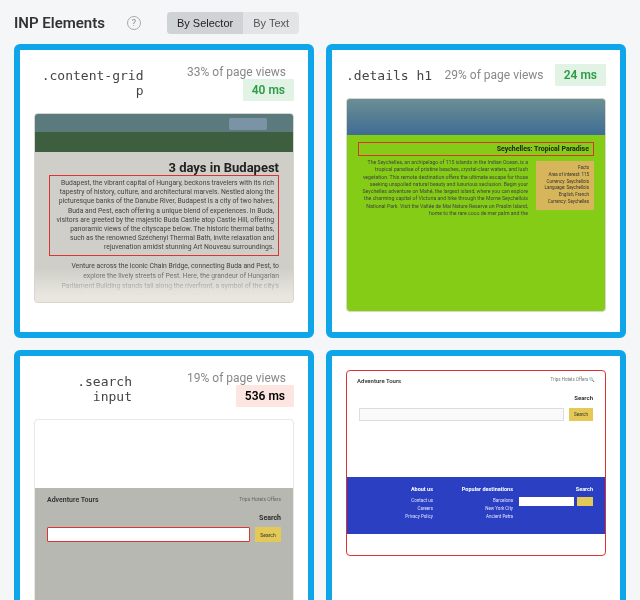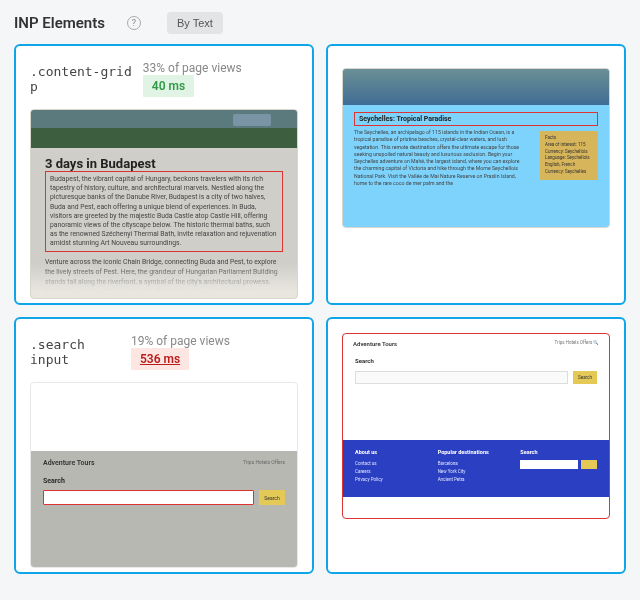--- a/index.html
+++ b/index.html
@@ -49,23 +49,24 @@
     color: #222;
     font-weight: 500;
   }
   .grid {
     display: grid;
     grid-template-columns: 1fr 1fr;
     gap: 12px;
   }
   .card {
     background: #fff;
-    border: 2px solid #0ea5e9;
+    border: 6px solid #0ea5e9;
     border-radius: 6px;
-    padding: 14px 14px 4px;
+    padding: 14px 14px 20px;
+    text-align: right;
   }
   .card-head {
     display: flex;
     align-items: center;
     justify-content: space-between;
     margin-bottom: 12px;
   }
   .selector {
     font-family: ui-monospace, Menlo, Consolas, monospace;
     font-size: 13px;
@@ -77,21 +78,21 @@
     margin-right: 8px;
   }
   .badge {
     display: inline-block;
     padding: 4px 9px;
     border-radius: 1px;
     font-size: 12px;
     font-weight: 600;
   }
   .badge.good { background: #e1f3e4; color: #2e9a46; }
-  .badge.bad  { background: #fde6e1; color: #b91c1c; text-decoration: underline; }
+  .badge.bad  { background: #fde6e1; color: #000000; }
   .preview {
     border-radius: 4px;
     overflow: hidden;
     position: relative;
   }
   
   .p1 {
     height: 190px;
     background: #cfcec8;
     border: 1px solid #d8d6cf;
@@ -126,22 +127,22 @@
   }
   .p1 .rest {
     line-height: 1.45;
   }
   .p1 .fade {
     position: absolute; left:0; right:0; bottom:0; height: 34px;
     background: linear-gradient(transparent, #e8e6df 80%);
   }
   
   .p2 {
-    height: 160px;
-    background: #7dd3fc;
+    height: 214px;
+    background: #84cc16;
     border: 1px solid #d8d6cf;
     font-size: 5.2px;
     color: #444;
     position: relative;
     margin-top: 8px;
   }
   .p2 .hero { height: 36px; background: linear-gradient(#6b8f94, #3f6c95); }
   .p2 .body { padding: 7px 11px; position: relative; }
   .p2 .hl {
     border: 1px solid #d33;
@@ -233,20 +234,21 @@
   .p4 .fsrch span:first-child { background:#fff; height:9px; flex:1; }
   .p4 .fsrch span:last-child { background:#e4c956; height:9px; width:16px; }
 </style>
 </head>
 <body>
 
 <div class="header">
   <h2>INP Elements</h2>
   <span class="help-icon">?</span>
   <div class="toggle">
+    <button class="active">By Selector</button>
     <button>By Text</button>
   </div>
 </div>
 
 <div class="grid">
 
   <div class="card">
     <div class="card-head">
       <span class="selector">.content-grid p</span>
       <span>
@@ -260,20 +262,27 @@
         <h4>3 days in Budapest</h4>
         <div class="hl">Budapest, the vibrant capital of Hungary, beckons travelers with its rich tapestry of history, culture, and architectural marvels. Nestled along the picturesque banks of the Danube River, Budapest is a city of two halves, Buda and Pest, each offering a unique blend of experiences. In Buda, visitors are greeted by the majestic Buda Castle atop Castle Hill, offering panoramic views of the cityscape below. The historic thermal baths, such as the renowned Széchenyi Thermal Bath, invite relaxation and rejuvenation amidst stunning Art Nouveau surroundings.</div>
         <div class="rest">Venture across the iconic Chain Bridge, connecting Buda and Pest, to explore the lively streets of Pest. Here, the grandeur of Hungarian Parliament Building stands tall along the riverfront, a symbol of the city's architectural prowess. Stroll along the bustling boulevards of Andrássy Avenue, lined with chic boutiques, cafes, and theaters, before immersing yourself in the vibrant atmosphere of the Great Market Hall, where tantalizing aromas and colorful displays of local produce await.</div>
 
       </div>
       <div class="fade"></div>
     </div>
   </div>
 
   <div class="card">
+    <div class="card-head">
+      <span class="selector">.details h1</span>
+      <span>
+        <span class="pv">29% of page views</span>
+        <span class="badge good">24 ms</span>
+      </span>
+    </div>
     <div class="preview p2">
       <div class="hero"></div>
       <div class="body">
         <div class="hl">Seychelles: Tropical Paradise</div>
         <div class="txt">The Seychelles, an archipelago of 115 islands in the Indian Ocean, is a tropical paradise of pristine beaches, crystal-clear waters, and lush vegetation. This remote destination offers the ultimate escape for those seeking unspoiled natural beauty and luxurious seclusion. Begin your Seychelles adventure on Mahé, the largest island, where you can explore the charming capital of Victoria and hike through the Morne Seychellois National Park. Visit the Vallée de Mai Nature Reserve on Praslin Island, home to the rare coco de mer palm and the</div>
         <div class="side">
           <div>Facts</div>
           <div>Area of interest: 115</div>
           <div>Currency: Seychellois</div>
           <div>Language: Seychellois</div>

